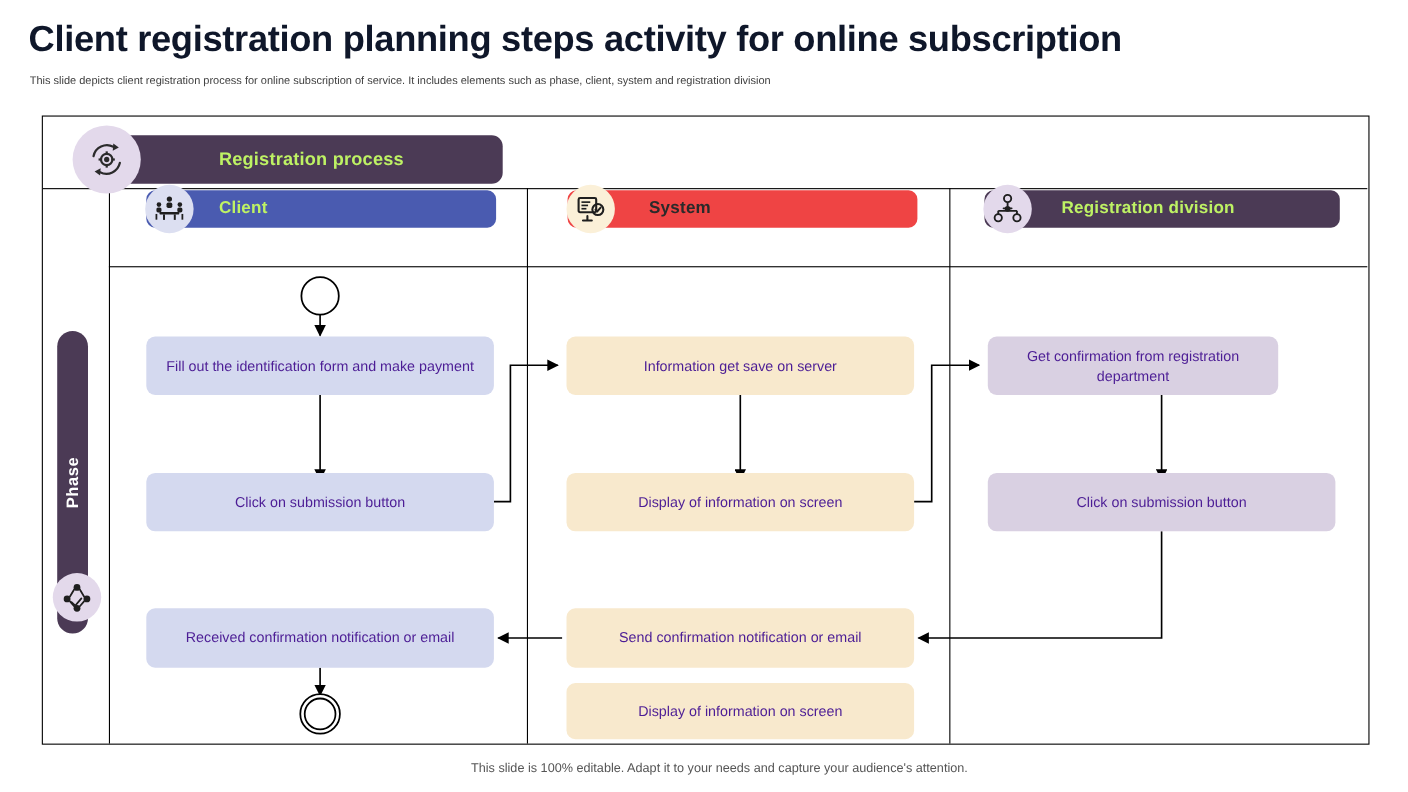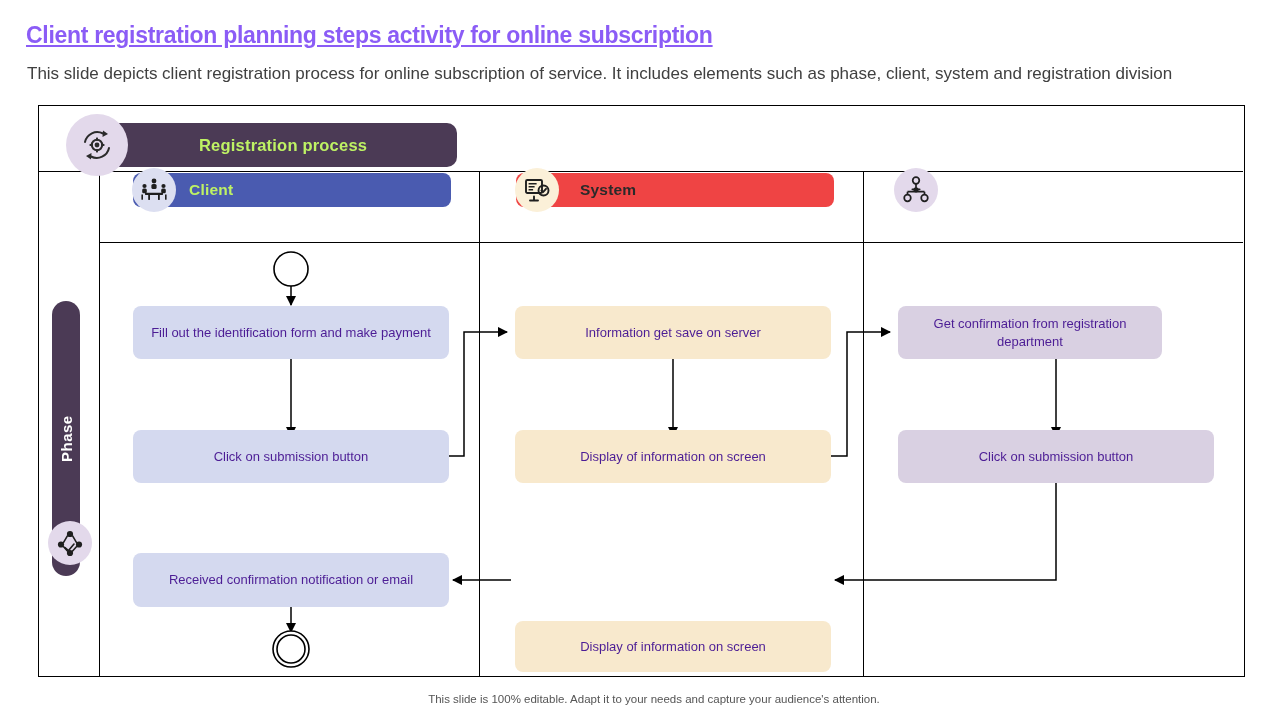--- a/index.html
+++ b/index.html
@@ -7,26 +7,26 @@
     width: 1280px; height: 720px;
     background: #ffffff;
     font-family: "Liberation Sans", sans-serif;
     overflow: hidden;
   }
   #slide { position: relative; width: 1280px; height: 720px; background: #fff; }
 
   
   .slide-title {
     position: absolute; left: 26px; top: 14px; width: 1230px;
-    font-size: 23px; font-weight: bold; color: #8b5cf6;
-    letter-spacing: -0.3px; line-height: 42px; white-space: nowrap; text-decoration: underline;
+    font-size: 33px; font-weight: bold; color: #0f172a;
+    letter-spacing: -0.3px; line-height: 42px; white-space: nowrap;
   }
   .slide-subtitle {
     position: absolute; left: 27px; top: 66px; width: 1100px;
-    font-size: 17px; color: #404040; line-height: 16px; white-space: nowrap;
+    font-size: 10px; color: #404040; line-height: 16px; white-space: nowrap;
   }
 
   
   #frame {
     position: absolute; left: 38px; top: 105px;
     width: 1207px; height: 572px;
     border: 1.6px solid #000;
     background: #fff;
   }
   
@@ -50,21 +50,21 @@
     left: 63px; top: 17px; width: 355px; height: 44px;
     background: #4b3a55; border-radius: 10px;
   }
   #proc-pill .pill-label { margin-left: 97px; font-size: 16.5px; letter-spacing: 0.2px; }
   #proc-badge {
     left: 27px; top: 8px; width: 62px; height: 62px;
     background: #e3d9eb;
   }
 
   
-  .lane-pill { height: 34px; top: 67px; border-radius: 8px; }
+  .lane-pill { height: 34px; top: 67px; border-radius: 8px; padding-left: 10px; }
   #client-pill  { left: 94px;  width: 318px; background: #4a5bb0; }
   #system-pill  { left: 477px; width: 318px; background: #ef4444; color: #2a2a2a; }
   #regdiv-pill  { left: 856px; width: 323px; background: #4b3a55; }
   .lane-pill .pill-label { font-size: 15.5px; letter-spacing: 0.2px; }
   #client-pill  .pill-label { margin-left: 56px; }
   #system-pill  .pill-label { margin-left: 64px; }
   #regdiv-pill  .pill-label { margin-left: 60px; }
 
   .lane-badge { width: 44px; height: 44px; top: 62px; }
   #client-badge  { left: 93px;  background: #dcdff1; }
@@ -180,20 +180,23 @@
           <path d="M19.4 15.6 l1.6 1.6 l3-3.4" stroke-linecap="round" stroke-linejoin="round"></path>
         </g>
         <g fill="#1f1f1f">
           <rect x="6.6" y="8" width="8" height="1.5"></rect>
           <rect x="6.6" y="11" width="6" height="1.5"></rect>
           <rect x="6.6" y="14" width="4.5" height="1.5"></rect>
         </g>
       </svg>
     </div>
 
+    <div class="pill lane-pill" id="regdiv-pill">
+      <span class="pill-label">Registration division</span>
+    </div>
     <div class="badge-circle lane-badge" id="regdiv-badge">
       <svg width="30" height="30" viewBox="0 0 30 30">
         <g fill="none" stroke="#1f1f1f" stroke-width="1.7">
           <circle cx="15" cy="5.5" r="3.3"></circle>
           <circle cx="6.5" cy="23" r="3.3"></circle>
           <circle cx="23.5" cy="23" r="3.3"></circle>
           <path d="M15 8.8 v4.2 M6.5 19.7 v-3 M23.5 19.7 v-3 M6.5 16.7 h17"></path>
         </g>
         <g fill="#1f1f1f">
           <circle cx="15" cy="14.8" r="2.6"></circle>
@@ -254,20 +257,21 @@
       <circle cx="252" cy="543" r="18" fill="#fff" stroke="#000" stroke-width="1.6"></circle>
       <circle cx="252" cy="543" r="14" fill="#fff" stroke="#000" stroke-width="1.6"></circle>
     </svg>
 
     <div class="node client" style="left:94px; top:200px; width:316px; height:53px;">Fill out the identification form and make payment</div>
     <div class="node client" style="left:94px; top:324px; width:316px; height:53px;">Click on submission button</div>
     <div class="node client" style="left:94px; top:447px; width:316px; height:54px;">Received confirmation notification or email</div>
 
     <div class="node system" style="left:476px; top:200px; width:316px; height:53px;">Information get save on server</div>
     <div class="node system" style="left:476px; top:324px; width:316px; height:53px;">Display of information on screen</div>
+    <div class="node system" style="left:476px; top:447px; width:316px; height:54px;">Send confirmation notification or email</div>
     <div class="node system" style="left:476px; top:515px; width:316px; height:51px;">Display of information on screen</div>
 
     <div class="node regdiv" style="left:859px; top:200px; width:264px; height:53px;">Get confirmation from registration department</div>
     <div class="node regdiv" style="left:859px; top:324px; width:316px; height:53px;">Click on submission button</div>
 
   </div>
 
   <div class="slide-footer">This slide is 100% editable. Adapt it to your needs and capture your audience's attention.</div>
 </div>
 

